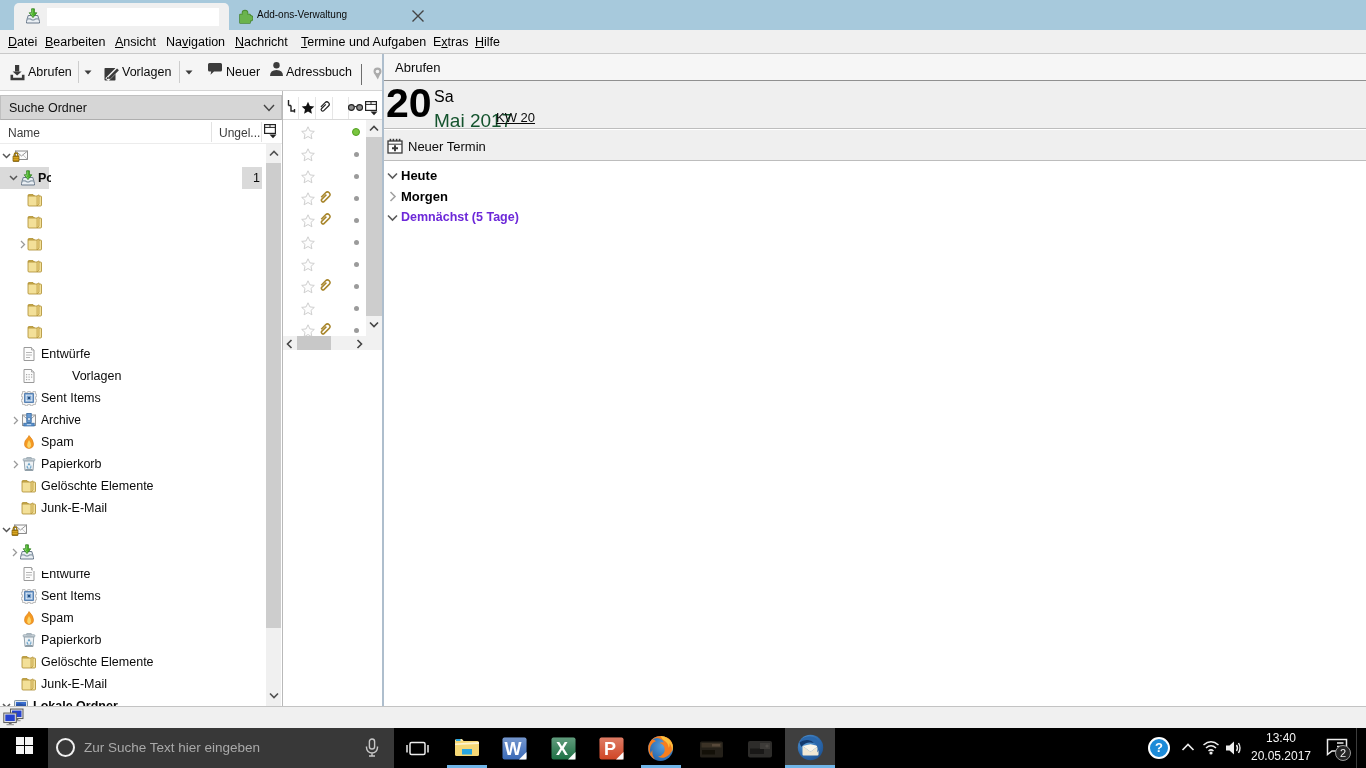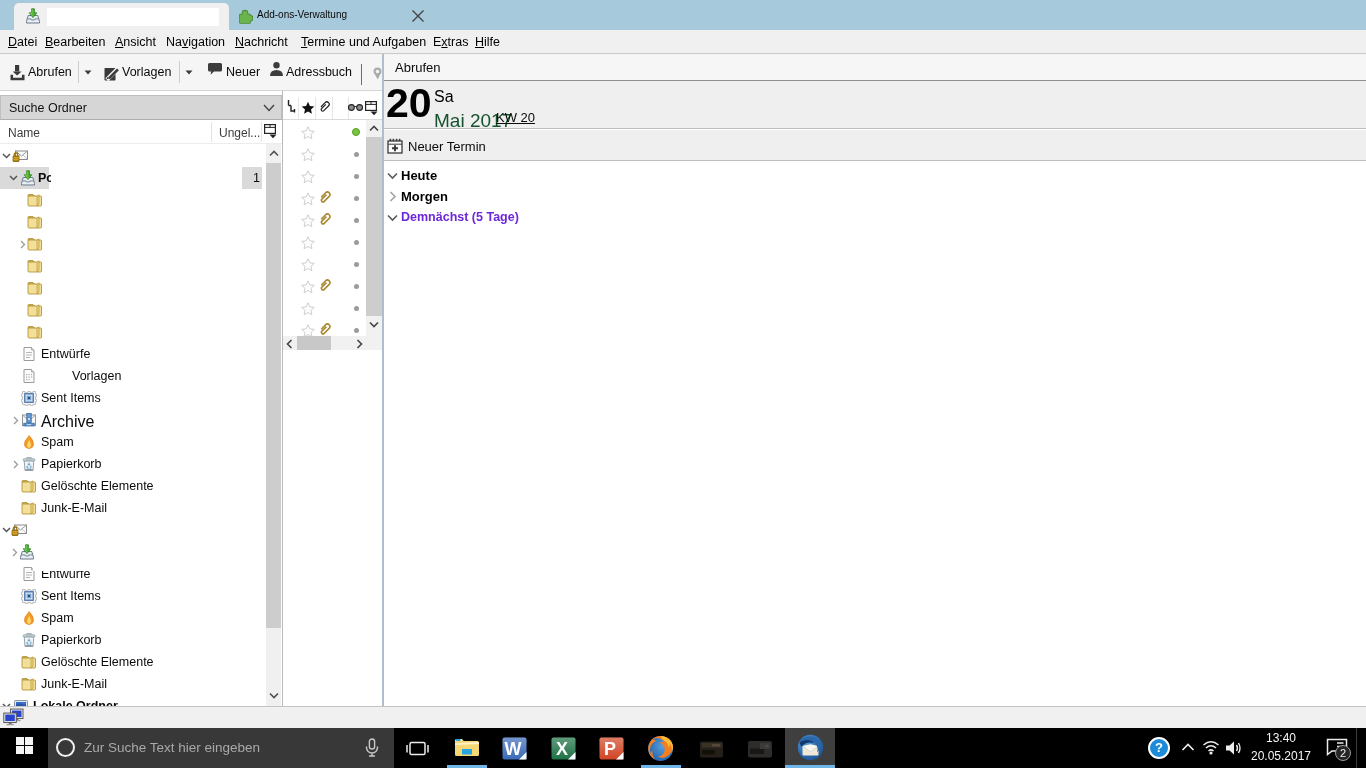--- a/index.html
+++ b/index.html
@@ -241,21 +241,21 @@
 <svg class="a" style="left:21px;top:390px;" width="16" height="16">
       <use href="#sent"></use>
     </svg>
 <div class="a txt" style="left:41px;top:391px;font-size:12.5px;color:#0a0a0a;">Sent Items</div>
 <svg class="a" style="left:13px;top:416px;" width="6" height="9">
       <path d="M1 1 L4.5 4.5 L1 8" fill="none" stroke="#9a9a9a" stroke-width="1.3"></path>
     </svg>
 <svg class="a" style="left:21px;top:412px;" width="16" height="16">
       <use href="#archive"></use>
     </svg>
-<div class="a txt" style="left:41px;top:413px;font-size:16px;color:#0a0a0a;">Archive</div>
+<div class="a txt" style="left:41px;top:413px;font-size:12px;color:#0a0a0a;">Archive</div>
 <svg class="a" style="left:21px;top:434px;" width="16" height="16">
       <use href="#flame"></use>
     </svg>
 <div class="a txt" style="left:41px;top:435px;font-size:12.5px;color:#0a0a0a;">Spam</div>
 <svg class="a" style="left:13px;top:460px;" width="6" height="9">
       <path d="M1 1 L4.5 4.5 L1 8" fill="none" stroke="#9a9a9a" stroke-width="1.3"></path>
     </svg>
 <svg class="a" style="left:21px;top:456px;" width="16" height="16">
       <use href="#trash"></use>
     </svg>

